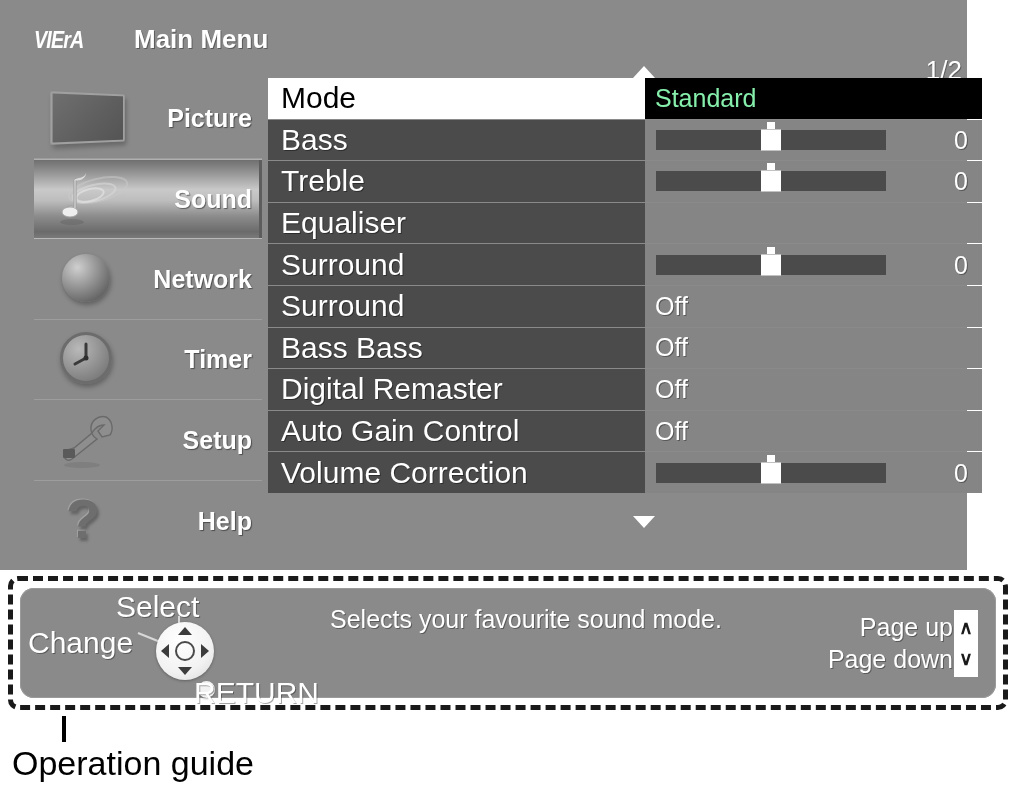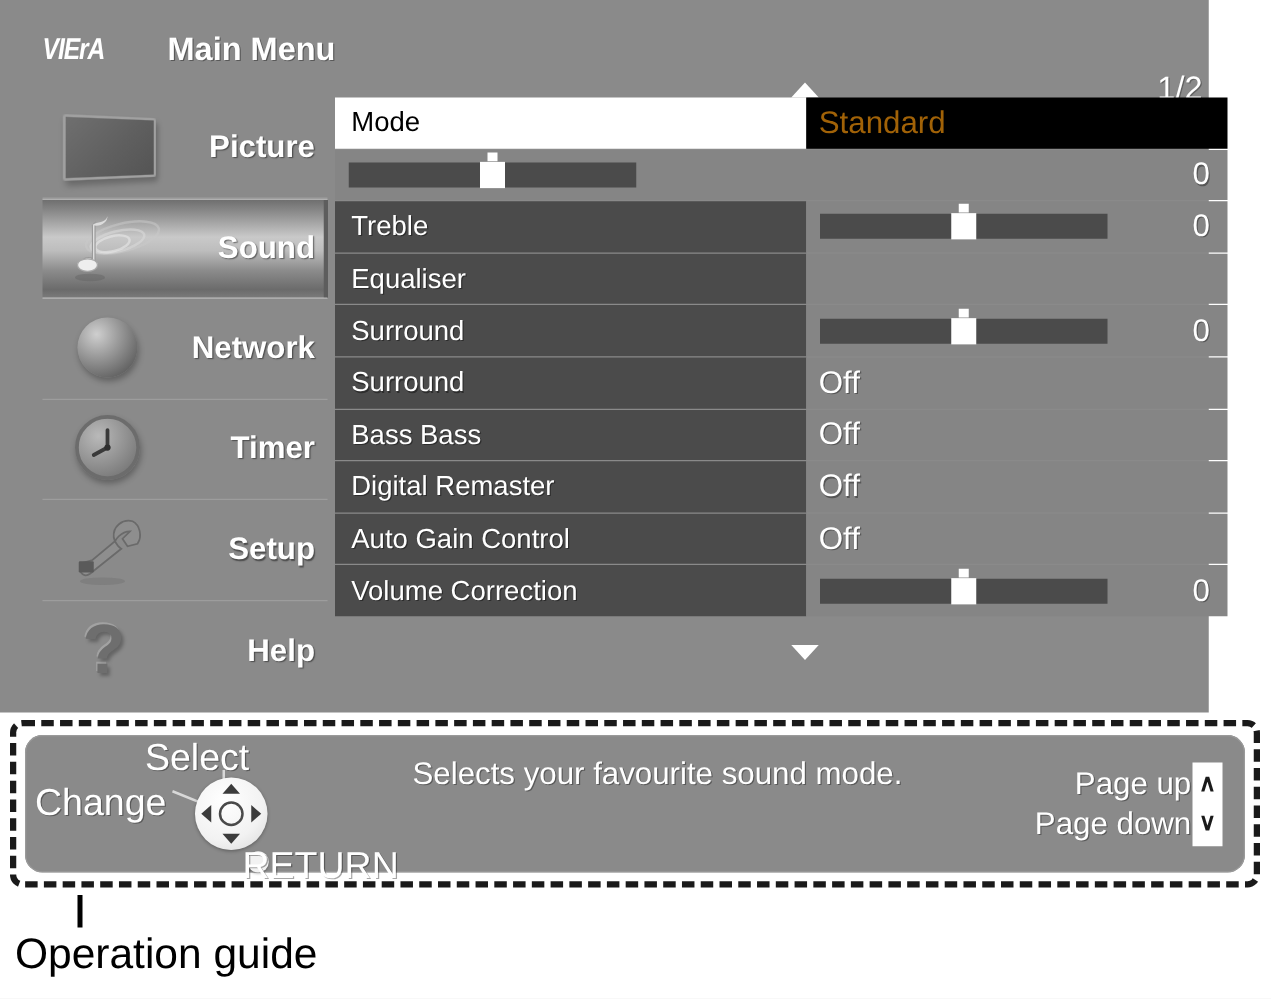--- a/index.html
+++ b/index.html
@@ -157,21 +157,21 @@
     align-items: stretch;
     margin-bottom: 1px;
   }
   .row-label {
     width: 377px;
     background: #4b4b4b;
     display: flex;
     align-items: center;
     padding-left: 13px;
     box-sizing: border-box;
-    font-size: 22px;
+    font-size: 30px;
     color: #ffffff;
     text-shadow: 1px 1px 0 rgba(0,0,0,0.4);
     white-space: nowrap;
   }
   .row-value {
     flex: 1;
     background: #858585;
     display: flex;
     align-items: center;
     padding-left: 10px;
@@ -181,21 +181,21 @@
     text-shadow: 1px 1px 0 rgba(0,0,0,0.35);
     position: relative;
   }
   .row.selected .row-label {
     background: #ffffff;
     color: #000000;
     text-shadow: none;
   }
   .row.selected .row-value {
     background: #000000;
-    color: #a16207;
+    color: #86efac;
     text-shadow: none;
   }
 
   
   .slider-wrap {
     position: relative;
     width: 230px;
     height: 100%;
     display: flex;
     align-items: center;
@@ -456,20 +456,21 @@
   <div id="settings-list">
 
     <div id="scroll-up"></div>
 
     <div class="row selected">
       <div class="row-label">Mode</div>
       <div class="row-value">Standard</div>
     </div>
 
     <div class="row">
+      <div class="row-label">Bass</div>
       <div class="row-value">
         <div class="slider-wrap">
           <div class="slider-track">
             <div class="slider-tick"></div>
             <div class="slider-thumb"></div>
           </div>
         </div>
         <div class="slider-num">0</div>
       </div>
     </div>

